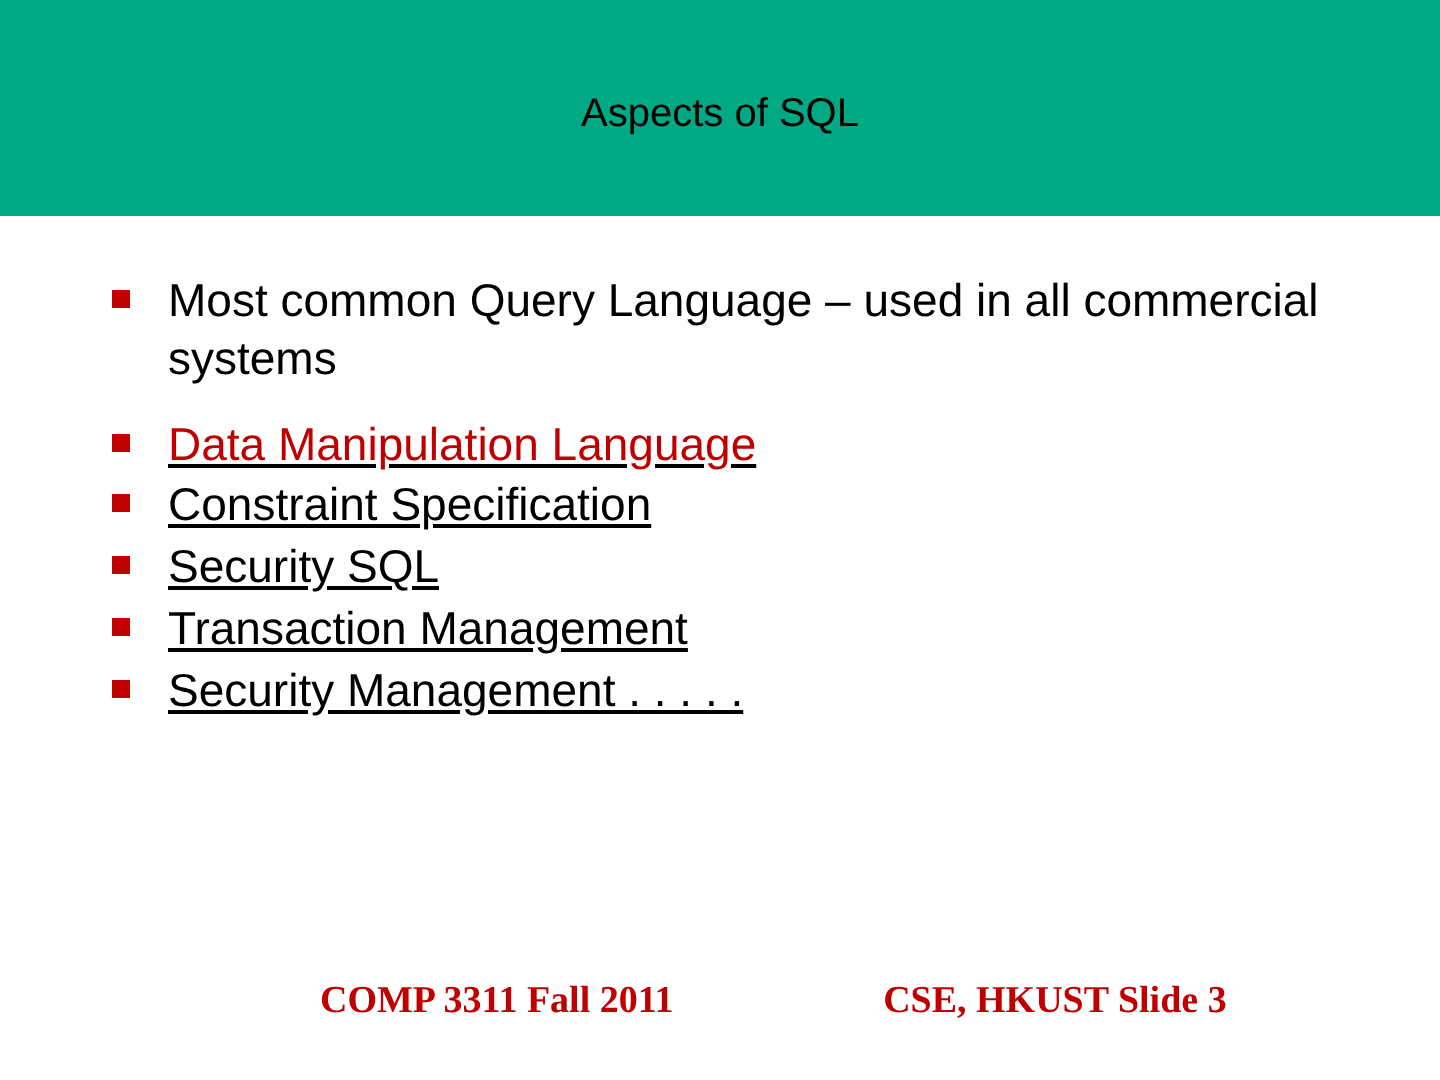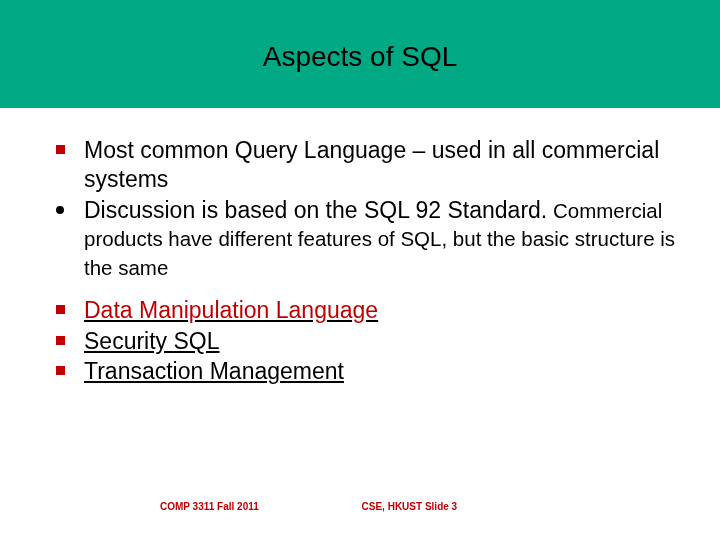--- a/index.html
+++ b/index.html
@@ -22,21 +22,21 @@
     background: #00a884;
     height: 108px;
     width: 100%;
     display: flex;
     align-items: center;
     justify-content: center;
     box-sizing: border-box;
   }
   .title-text {
     font-family: Verdana, Geneva, sans-serif;
-    font-size: 28px;
+    font-size: 20px;
     color: #000;
     text-align: center;
     margin-top: 6px;
   }
   .content {
     padding: 14px 40px 0 38px;
   }
   ul.main {
     list-style: none;
     padding-left: 0;
@@ -84,24 +84,24 @@
   .link-like {
     color: #c00000;
   }
   .footer {
     position: absolute;
     bottom: 28px;
     left: 0;
     width: 100%;
     padding-left: 160px;
     box-sizing: border-box;
-    font-size: 10px;
+    font-size: 19px;
     font-weight: bold;
     color: #c00000;
-    font-family: Liberation Sans, sans-serif;
+    font-family: Liberation Serif, serif;
   }
   .footer-left {
     display: inline-block;
   }
   .footer-right {
     display: inline-block;
     margin-left: 100px;
   }
 </style>
 </head>
@@ -112,34 +112,37 @@
   <div class="title-bar">
     <div class="title-text">Aspects of SQL</div>
   </div>
 
   <div class="content">
 
     <ul class="main">
       <li class="bullet-square">
         <span>Most common Query Language – used in all commercial systems</span>
       </li>
-      <li class="bullet-dot">
-        <span>Discussion is based on the SQL 92 Standard.</span><span class="subtext"> Commercial products have different features of SQL, but the basic structure is the same</span>
-      </li>
     </ul>
 
     <ul class="main second-group">
       <li class="bullet-square">
         <span class="link-like">Data Manipulation Language</span>
       </li>
       <li class="bullet-square">
+        <span>Constraint Specification</span>
+      </li>
+      <li class="bullet-square">
         <span>Security SQL</span>
       </li>
       <li class="bullet-square">
         <span>Transaction Management</span>
+      </li>
+      <li class="bullet-square">
+        <span>Security Management . . . . .</span>
       </li>
     </ul>
 
   </div>
 
   <div class="footer">
     <span class="footer-left">COMP 3311 Fall  2011</span>
     <span class="footer-right">CSE, HKUST   Slide 3</span>
   </div>
 

